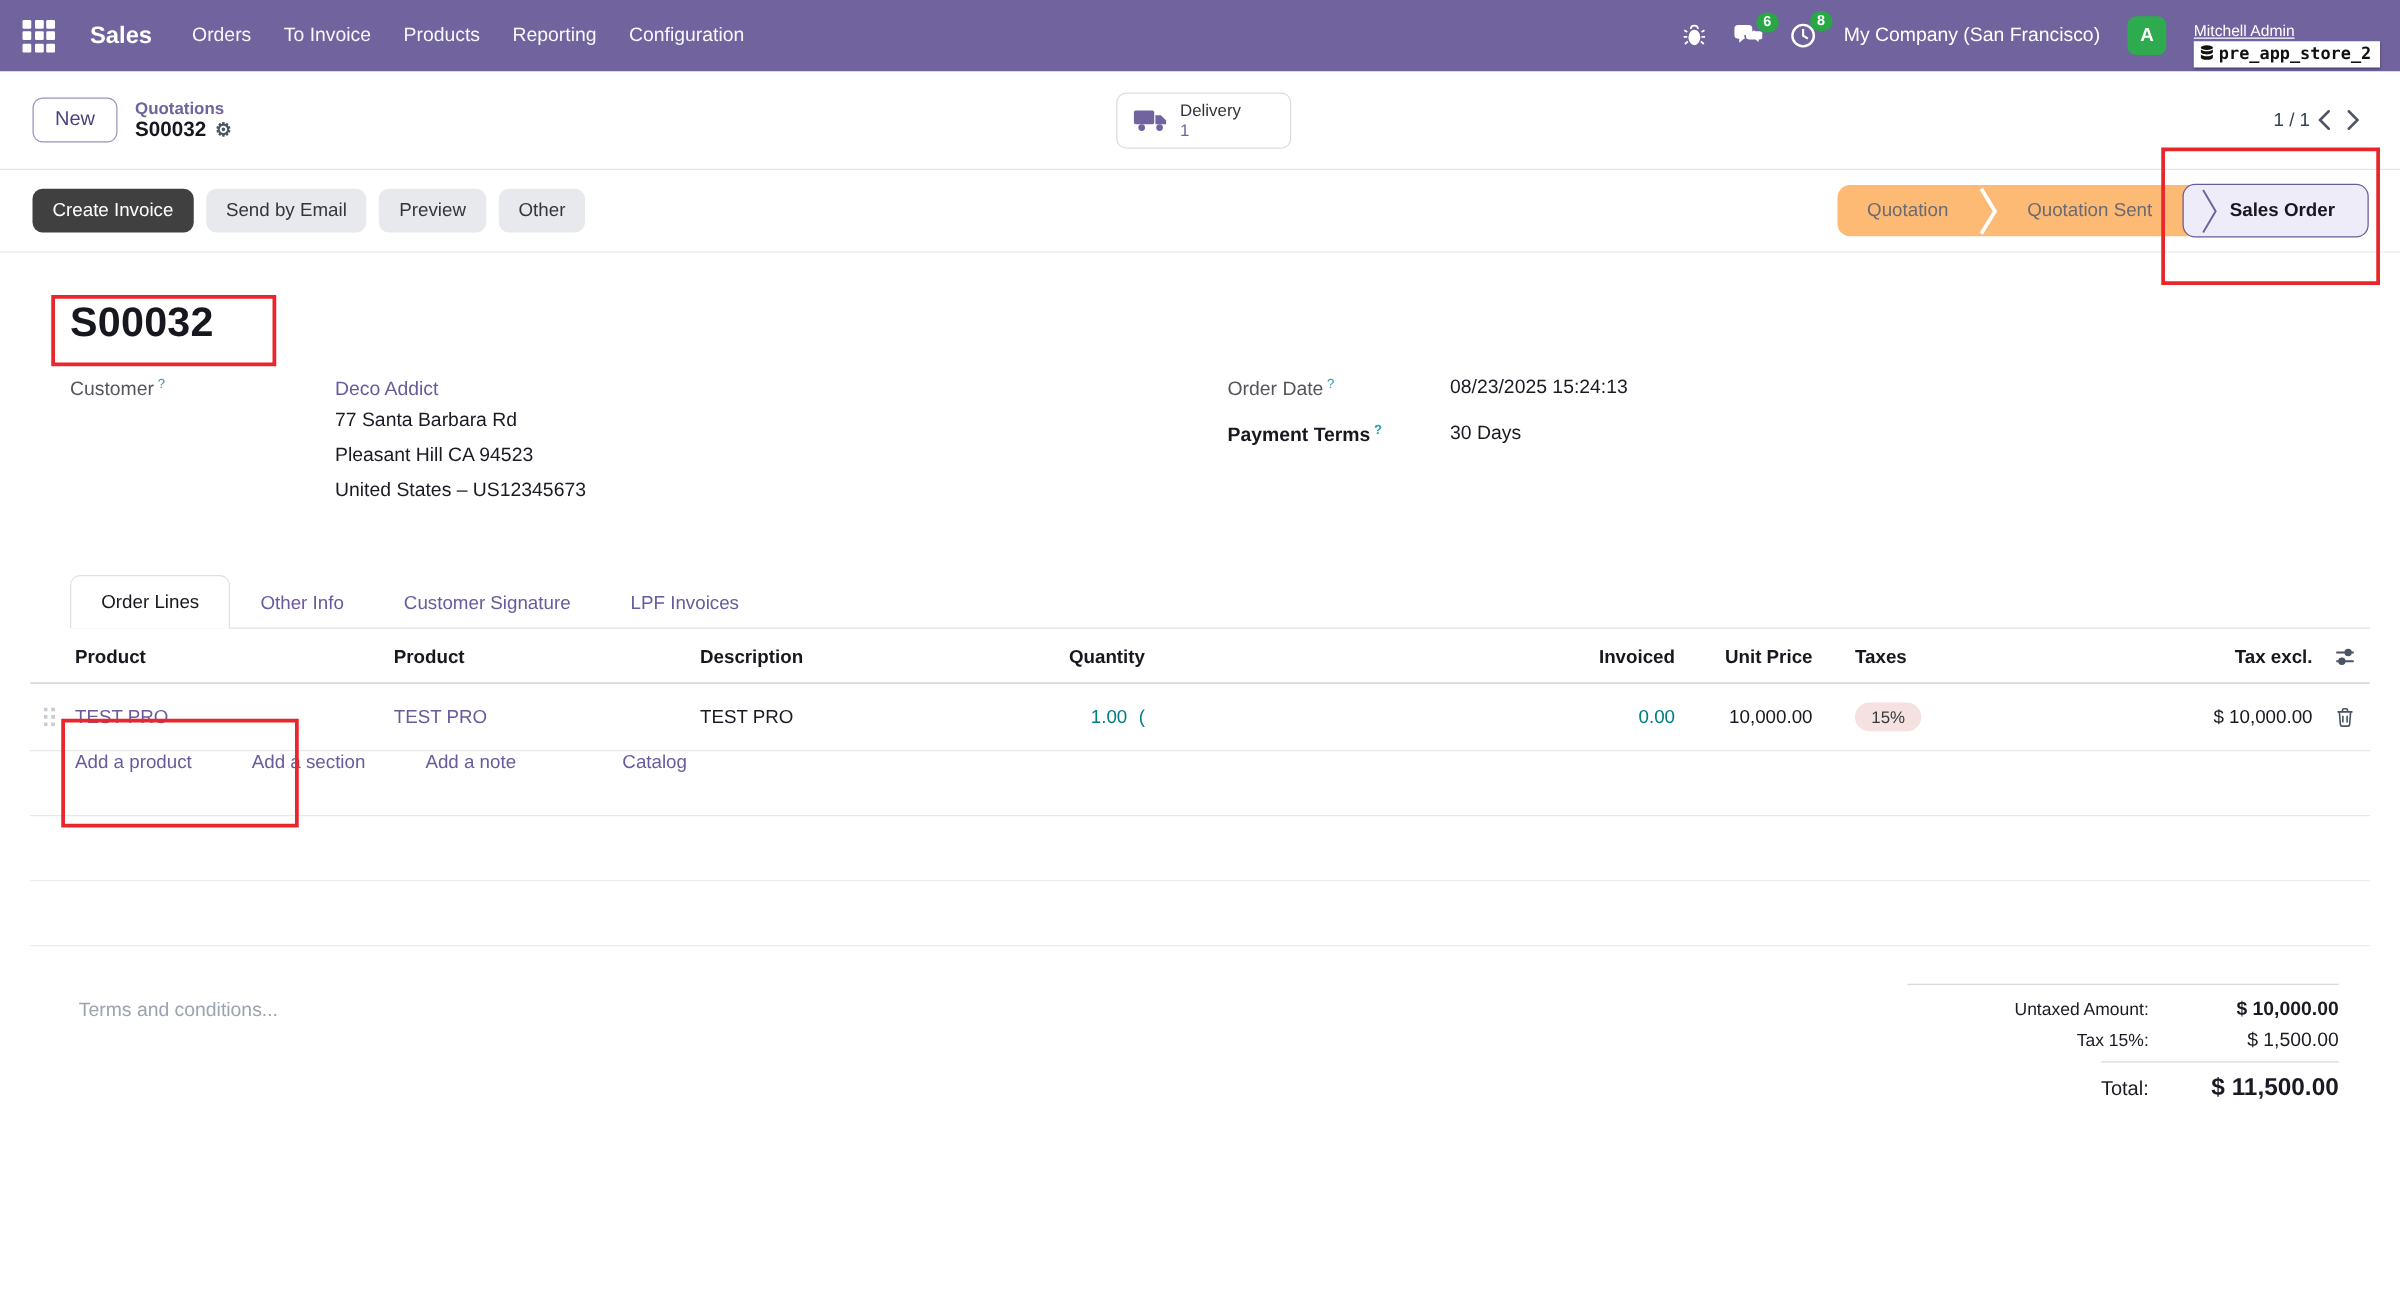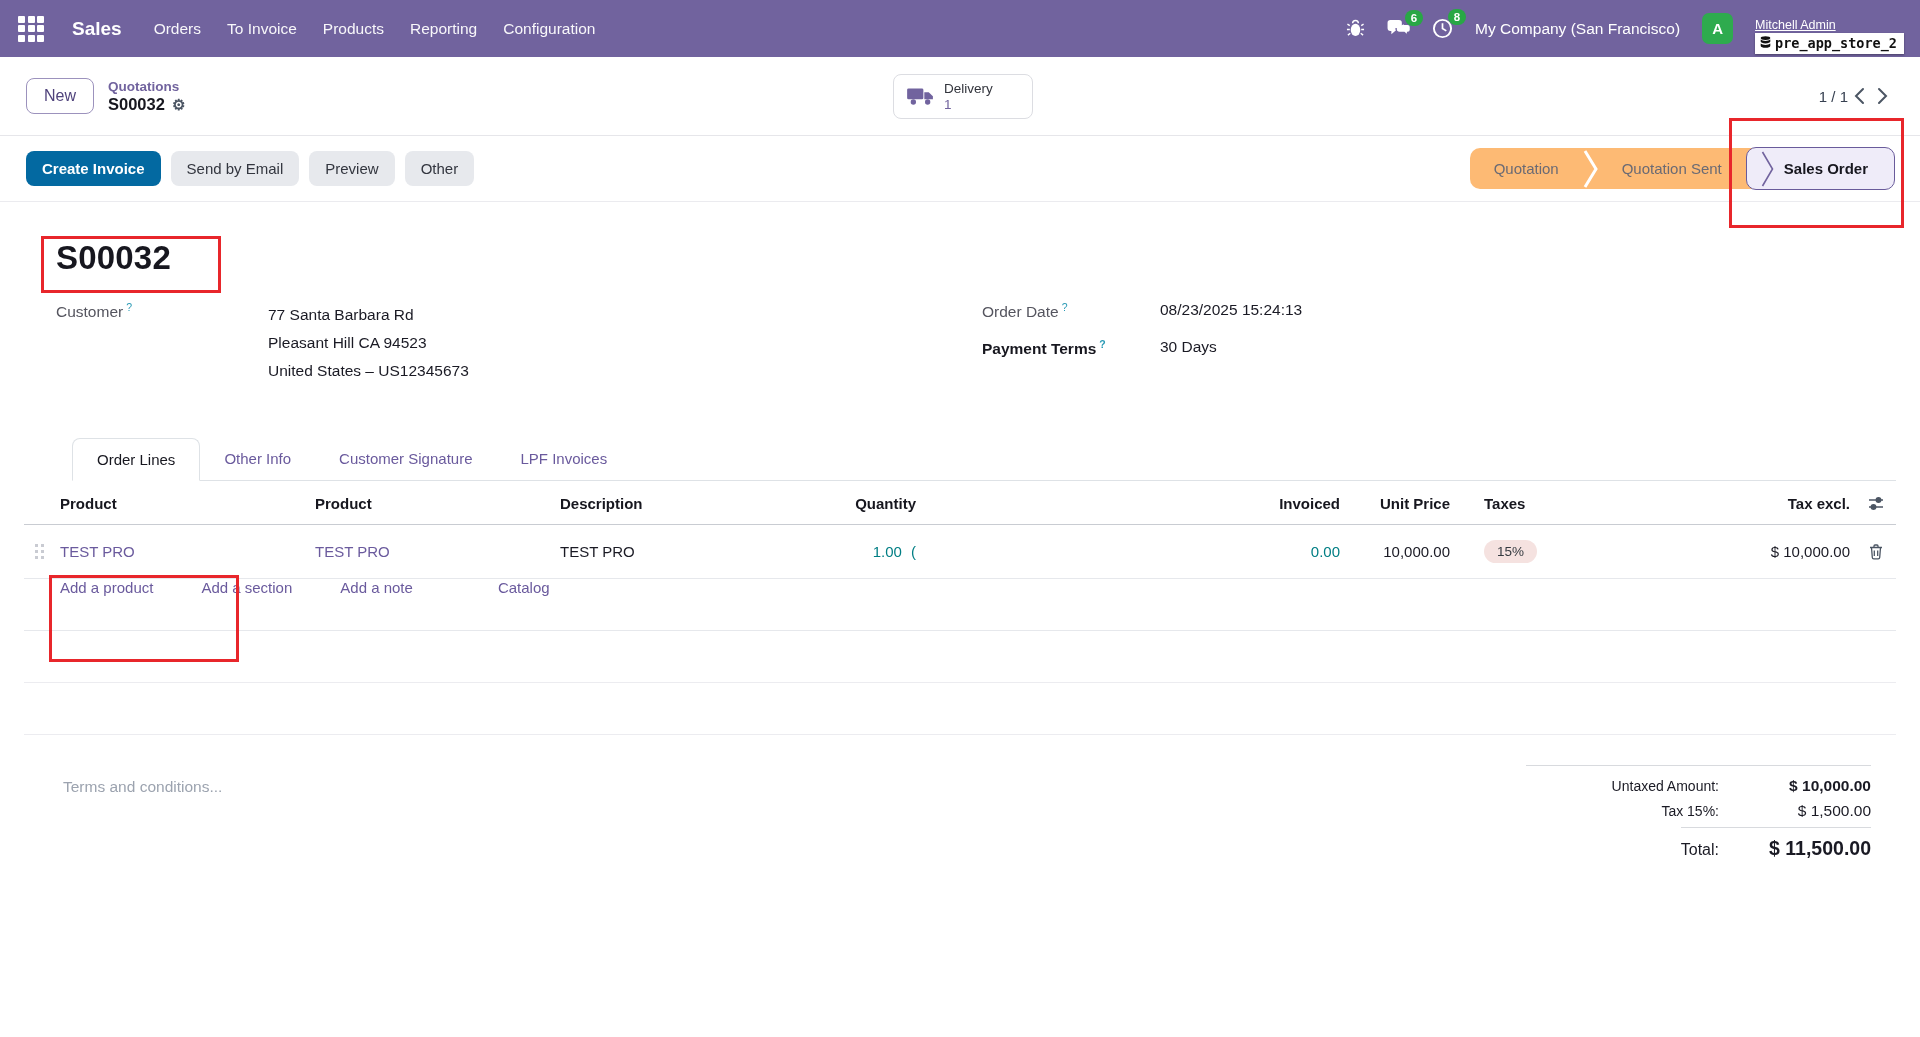--- a/index.html
+++ b/index.html
@@ -45,21 +45,21 @@
   .smart-count { font-size:13.5px; color:#71639e; }
   .pager { margin-left:auto; display:flex; align-items:center; }
   .pager-count { font-size:15px; color:#374151; }
   .pager-arrow { cursor:pointer; display:flex; padding:2px 6px; }
 
   
   .action-row { height:66px; display:flex; align-items:center; padding:0 26px;
     border-bottom:1px solid #ebebef; background:#fff; }
   .btn { font-size:15px; border-radius:8px; padding:9px 16px; border:none;
     cursor:pointer; font-family:inherit; }
-  .btn-primary { background:#0369a1; color:#fff; font-weight:700; }
+  .btn-primary { background:#404040; color:#fff; font-weight:400; }
   .btn-sec { background:#e7e9ed; color:#33363f; margin-left:10px; }
   .statusbar { margin-left:auto; display:flex; align-items:center; height:41px;
     background:#fdba74; border-radius:10px; margin-right:0; }
   .step { font-size:15px; color:#6a6a74; padding:0 24px; display:flex; align-items:center; height:100%; cursor:pointer; }
   .step-sep { display:flex; height:41px; align-items:center; }
   .step-active { background:#efecf9; border:1px solid #695b9b; border-radius:10px;
     height:43px; display:flex; align-items:center; font-size:15px; font-weight:700;
     color:#17171f; padding:0 26px 0 14px; margin:-1px -1px -1px 0; gap:10px; cursor:pointer; }
 
   
@@ -74,21 +74,21 @@
   .field-label { font-size:15.5px; color:#55555f; }
   .field-label.bold { color:#17171f; font-weight:700; }
   .help { font-size:10.5px; color:#2a9ab5; vertical-align:super; margin-left:3px; }
   .link { color:#6a5a9d; cursor:pointer; }
   .val { font-size:15.5px; color:#1a1a24; }
   .addr-line { font-size:15.5px; line-height:28px; color:#1a1a24; }
   .cust-link { font-size:15.5px; line-height:22px; }
   .tmpl-row { margin-top:26px; }
 
   
-  .tabs { display:flex; margin-top:52px; border-bottom:1px solid #dee2e6; padding-left:0; margin-left:16px; }
+  .tabs { display:flex; margin-top:52px; border-bottom:1px solid #dee2e6; padding-left:0; margin-left:0;align-items:flex-end; }
   .tab { font-size:15px; padding:12px 24px; color:#6a5a9d; cursor:pointer; position:relative; top:1px; }
   .tab.active { color:#17171f; background:#fff; border:1px solid #dee2e6; border-bottom:1px solid #fff;
     border-radius:8px 8px 0 0; font-weight:400; }
 
   
   .ol-table { margin:0 0 0 -32px; width:1872px; }
   .ol-grid { display:grid; grid-template-columns:30px 255px 245px 240px 128px 424px 110px 150px 250px 40px;
     align-items:center; }
   .ol-head { border-bottom:1px solid #c9ccd2; }
   .ol-head > div { font-size:15px; font-weight:700; color:#17171f; padding:14px 6px 12px; }
@@ -254,20 +254,21 @@
 <div class="sheet">
   <div class="doc-title">S00032</div>
 
   <div class="form-grid">
     <div class="fg-left">
       <div class="row-2col">
         <div class="field-label">
           <span>Customer</span><sup class="help">?</sup>
         </div>
         <div>
+          <div class="cust-link link">Deco Addict</div>
           <div class="addr-line">77 Santa Barbara Rd</div>
           <div class="addr-line">Pleasant Hill CA 94523</div>
           <div class="addr-line">United States – US12345673</div>
         </div>
       </div>
     </div>
     <div class="fg-right">
       <div class="row-2col-r">
         <div class="field-label">
           <span>Order Date</span><sup class="help">?</sup>

